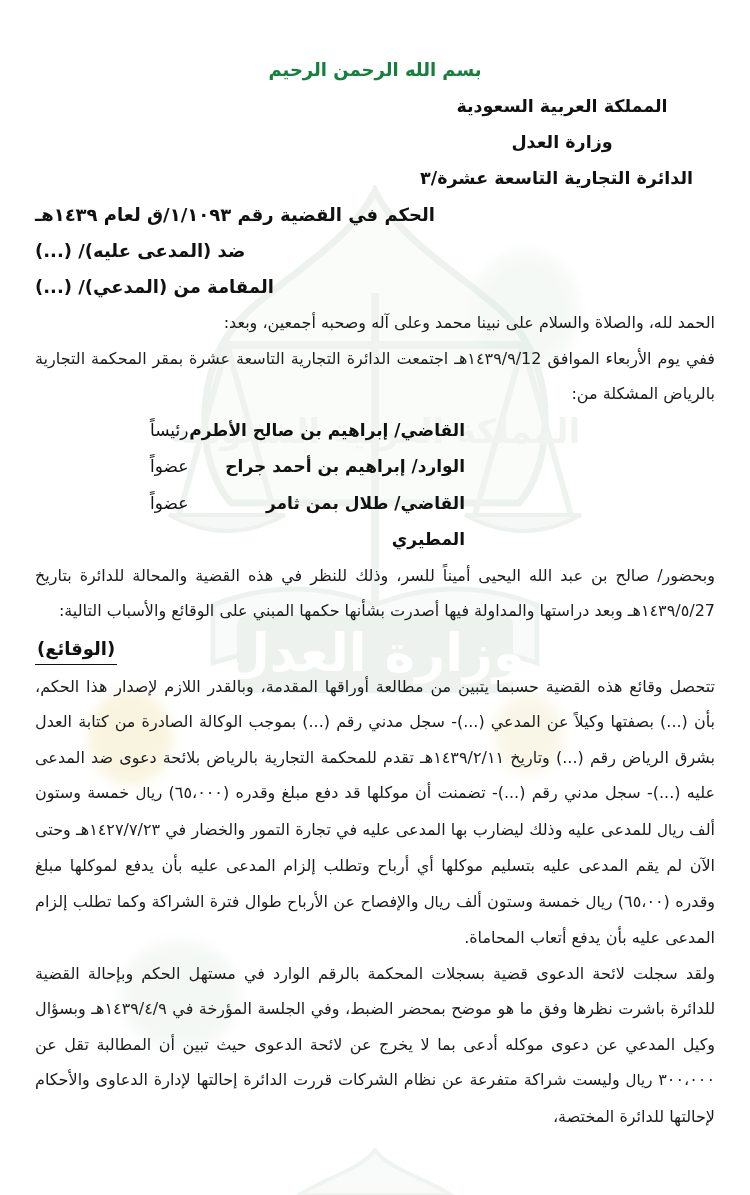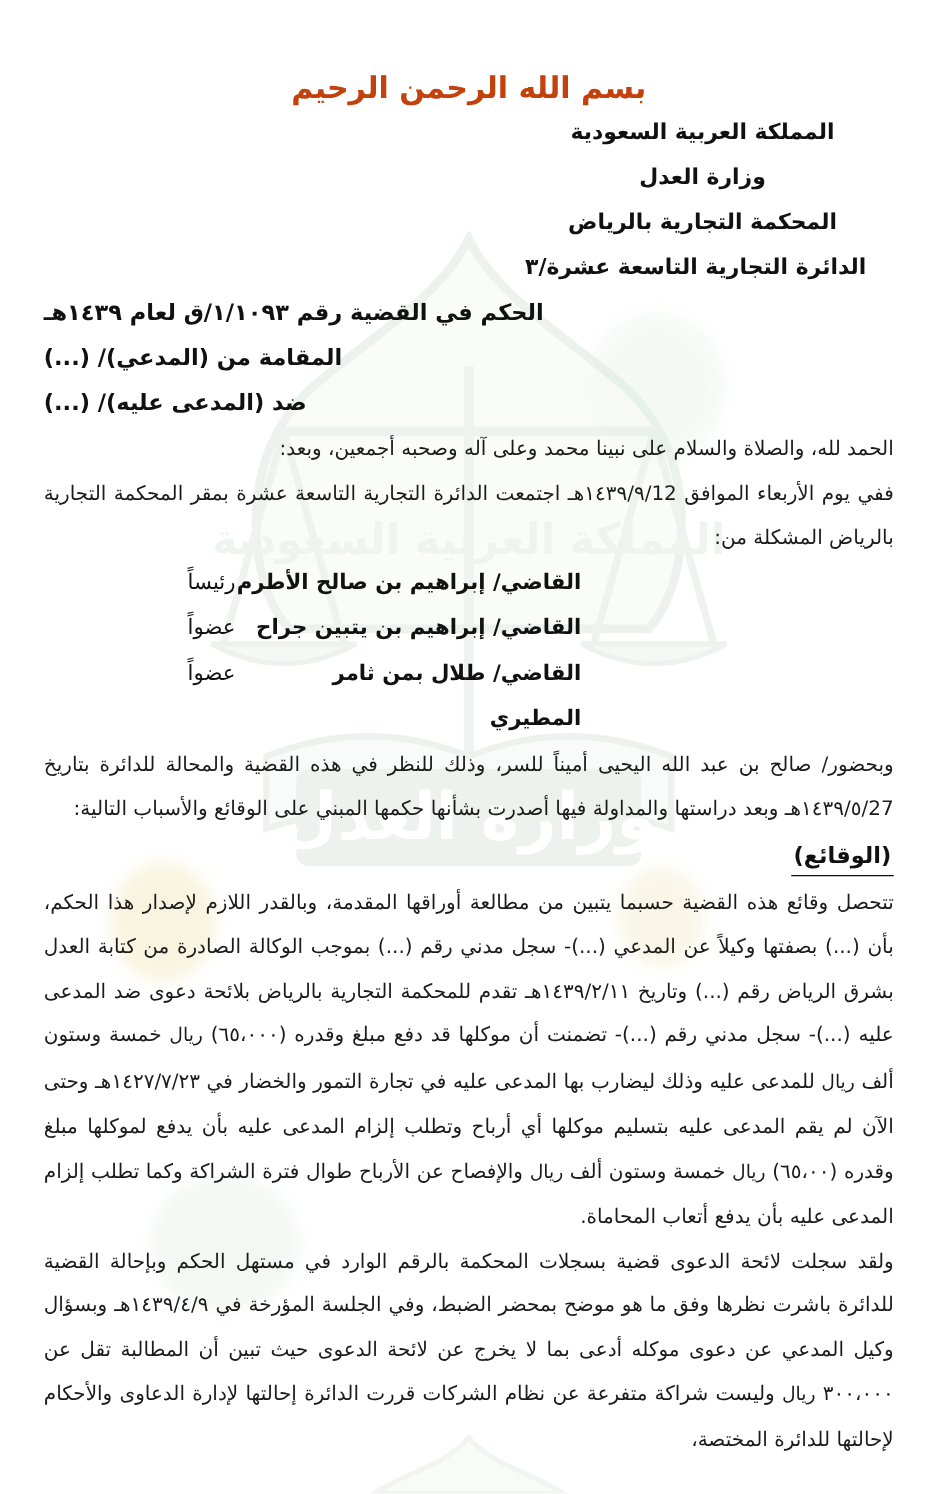--- a/index.html
+++ b/index.html
@@ -17,21 +17,21 @@
   
   .watermark{position:absolute;z-index:1;left:95px;top:185px;width:560px;height:560px;opacity:.55;}
   .watermark-bottom{position:absolute;z-index:1;left:295px;top:1148px;width:160px;height:47px;opacity:.5;}
   .blob{position:absolute;z-index:0;border-radius:50%;filter:blur(6px);}
   .blob.y1{left:88px;top:690px;width:85px;height:95px;background:#f6efcf;opacity:.65;}
   .blob.y2{left:494px;top:694px;width:70px;height:80px;background:#f4eed2;opacity:.5;}
   .blob.g1{left:120px;top:940px;width:120px;height:110px;background:#eaf2ec;opacity:.5;}
   .blob.g2{left:470px;top:250px;width:110px;height:120px;background:#f0f6f1;opacity:.6;}
 
   .basmala{
-    text-align:center;font-weight:bold;font-size:24px;line-height:32px;color:#c2410c;
+    text-align:center;font-weight:bold;font-size:18px;line-height:32px;color:#15803d;
   }
   .gov-block{
     width:262px;margin:2px 22px 0 auto;text-align:center;
   }
   .gov-block .gov-line{
     font-weight:bold;font-size:17.5px;line-height:36px;white-space:nowrap;color:#111;
   }
   .title-block{margin-top:1px;}
   .title-line{
     text-align:left;font-weight:bold;font-size:18px;line-height:36px;color:#111;
@@ -41,21 +41,21 @@
     text-align-last:right;
   }
   .judges{margin:0;}
   .judge-row{
     display:flex;justify-content:space-between;align-items:baseline;
     padding-left:115px;line-height:36.5px;
   }
   .judge-name{font-weight:bold;font-size:17px;margin-left:0;margin-right:0;color:#111;}
   .judge-row .judge-name{margin-left:auto;margin-right:250px;}
   .judge-role{font-weight:normal;font-size:17px;color:#111;}
-  .section-heading{text-align:right;line-height:37px;margin:1px 0 1px 0;}
+  .section-heading{text-align:left;line-height:37px;margin:1px 0 1px 0;}
   .section-heading span{
     font-weight:bold;font-size:18px;color:#111;
     border-bottom:1.6px solid #111;padding:0 2px 5px 2px;
   }
   .rial-small{font-size:15px;}
   svg text{font-family:"DejaVu Sans", sans-serif;}
 </style>
 </head>
 <body>
 
@@ -91,40 +91,39 @@
     <path d="M80,2 C70,16 46,26 28,34 C16,40 8,44 4,47 L156,47 C152,44 144,40 132,34 C114,26 90,16 80,2 Z" fill="#f3f8f4" stroke="#e2ebe4" stroke-width="4"></path>
   </svg>
 
   <div class="content">
 
     <div class="basmala">بسم الله الرحمن الرحيم</div>
 
     <div class="gov-block">
       <div class="gov-line">المملكة العربية السعودية</div>
       <div class="gov-line">وزارة العدل</div>
-      <div class="gov-line">المحكمة التجارية بالرياض</div>
       <div class="gov-line">الدائرة التجارية التاسعة عشرة/٣</div>
     </div>
 
     <div class="title-block">
       <div class="title-line">الحكم في القضية رقم ١٠٩٣‏/١/ق لعام ١٤٣٩هـ</div>
+      <div class="title-line">ضد (المدعى عليه)/ (...)</div>
       <div class="title-line">المقامة من (المدعي)/ (...)</div>
-      <div class="title-line">ضد (المدعى عليه)/ (...)</div>
     </div>
 
     <p class="body-par">الحمد لله، والصلاة والسلام على نبينا محمد وعلى آله وصحبه أجمعين، وبعد:</p>
     <p class="body-par">ففي يوم الأربعاء الموافق ١٤٣٩/٩/12هـ اجتمعت الدائرة التجارية التاسعة عشرة بمقر المحكمة التجارية بالرياض المشكلة من:</p>
 
     <div class="judges">
       <div class="judge-row">
         <span class="judge-name">القاضي/ إبراهيم بن صالح الأطرم</span>
         <span class="judge-role">رئيساً</span>
       </div>
       <div class="judge-row">
-        <span class="judge-name">القاضي/ إبراهيم بن يتبين جراح</span>
+        <span class="judge-name">الوارد/ إبراهيم بن أحمد جراح</span>
         <span class="judge-role">عضواً</span>
       </div>
       <div class="judge-row">
         <span class="judge-name">القاضي/ طلال بمن ثامر المطيري</span>
         <span class="judge-role">عضواً</span>
       </div>
     </div>
 
     <p class="body-par">وبحضور/ صالح بن عبد الله اليحيى أميناً للسر، وذلك للنظر في هذه القضية والمحالة للدائرة بتاريخ ١٤٣٩/٥/27هـ وبعد دراستها والمداولة فيها أصدرت بشأنها حكمها المبني على الوقائع والأسباب التالية:</p>
 

